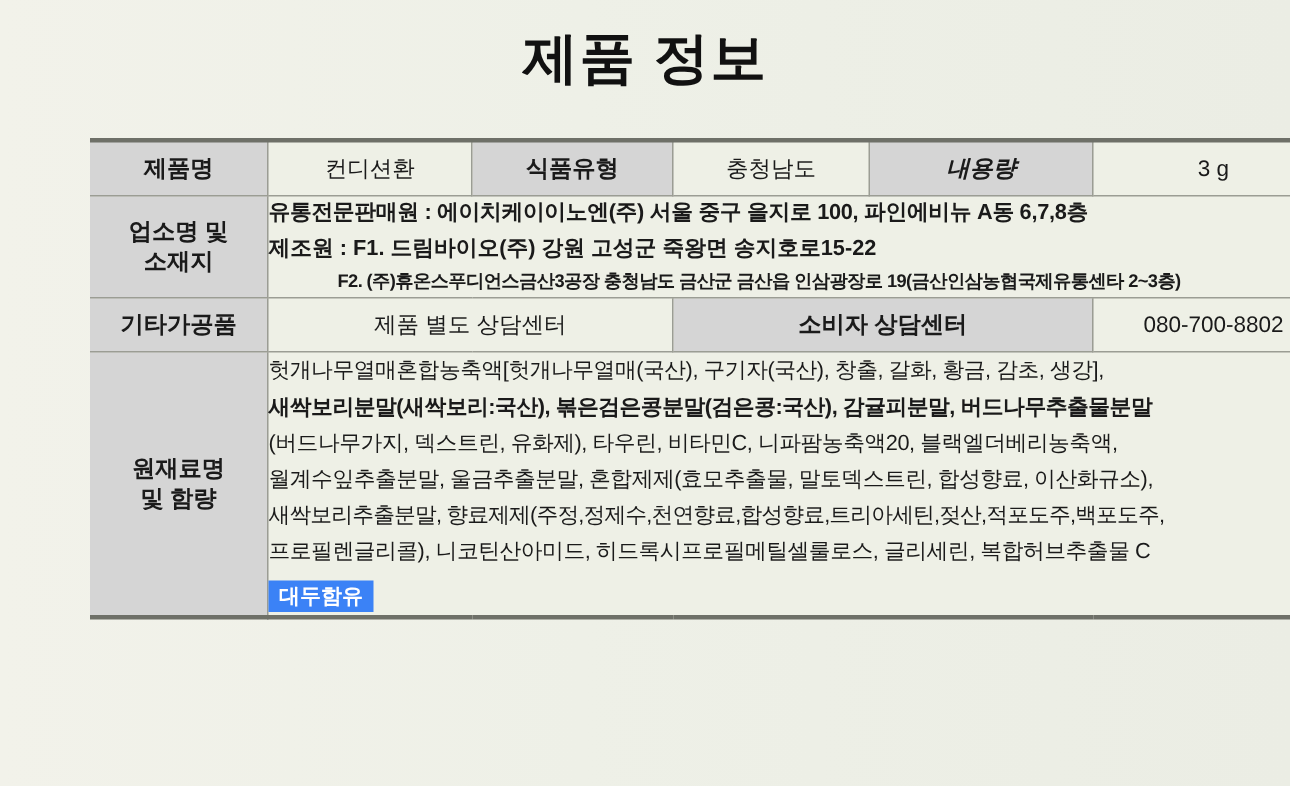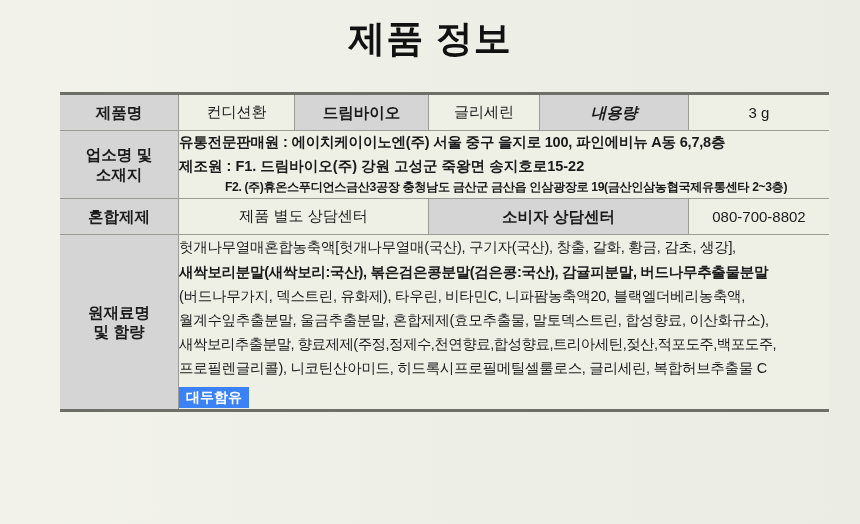--- a/index.html
+++ b/index.html
@@ -59,21 +59,21 @@
   td.hdr {
     background: #d5d5d5;
     text-align: center;
     font-weight: bold;
     font-size: 15.5px;
     line-height: 1.25;
     padding: 8px 4px;
   }
   td.val {
     text-align: center;
-    padding: 8px 0;
+    padding: 8px 10px;
     font-size: 15px;
   }
   
   .r1-name   { width: 110px; }
   .r1-nameV  { width: 115px; }
   .r1-type   { width: 125px; }
   .r1-typeV  { width: 110px; }
   .r1-qty    { width: 140px; font-style: italic; }
   .r1-qtyV   { width: 140px; }
 
@@ -130,40 +130,40 @@
 <div class="paper"></div>
 
 <div class="page-title">제품 정보</div>
 
 <table class="info-table">
   <tbody>
 
     <tr>
       <td class="hdr r1-name">제품명</td>
       <td class="val r1-nameV">컨디션환</td>
-      <td class="hdr r1-type">드림바이오</td>
-      <td class="val r1-typeV">글리세린</td>
+      <td class="hdr r1-type">식품유형</td>
+      <td class="val r1-typeV">충청남도</td>
       <td class="hdr r1-qty">내용량</td>
       <td class="val r1-qtyV">3 g</td>
     </tr>
 
     <tr>
       <td class="hdr lbl-tall">
         <span>업소명 및</span><br>
         <span>소재지</span>
       </td>
       <td class="addr-block" colspan="5">
         <div class="addr-line l1">유통전문판매원 : 에이치케이이노엔(주) 서울 중구 을지로 100, 파인에비뉴 A동 6,7,8층</div>
         <div class="addr-line">제조원 : F1. 드림바이오(주) 강원 고성군 죽왕면 송지호로15-22</div>
         <div class="addr-line indent">F2. (주)휴온스푸디언스금산3공장 충청남도 금산군 금산읍 인삼광장로 19(금산인삼농협국제유통센타 2~3층)</div>
       </td>
     </tr>
 
     <tr>
-      <td class="hdr">혼합제제</td>
+      <td class="hdr">기타가공품</td>
       <td class="val" colspan="2">제품 별도 상담센터</td>
       <td class="hdr" colspan="2">소비자 상담센터</td>
       <td class="val">080-700-8802</td>
     </tr>
 
     <tr>
       <td class="hdr lbl-tall">
         <span>원재료명</span><br>
         <span>및 함량</span>
       </td>

